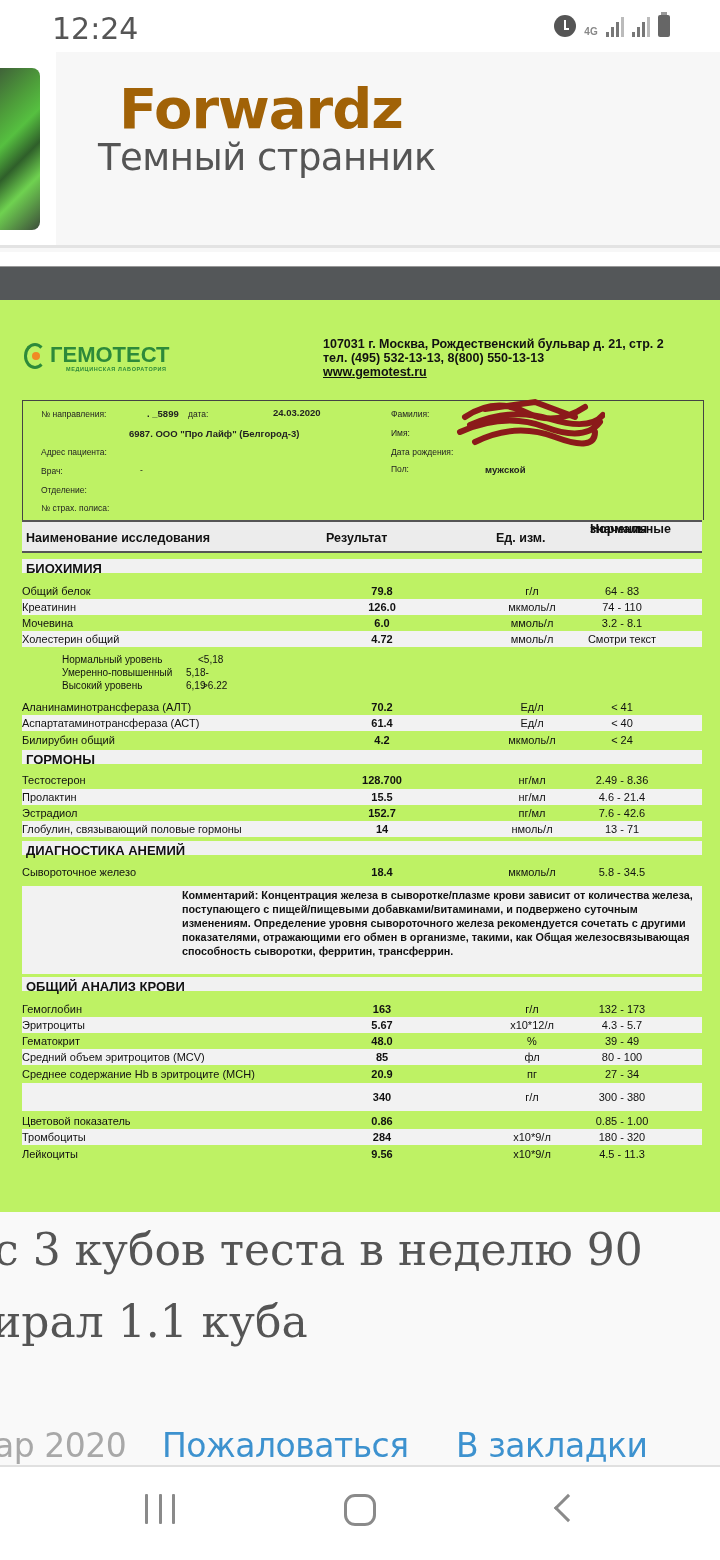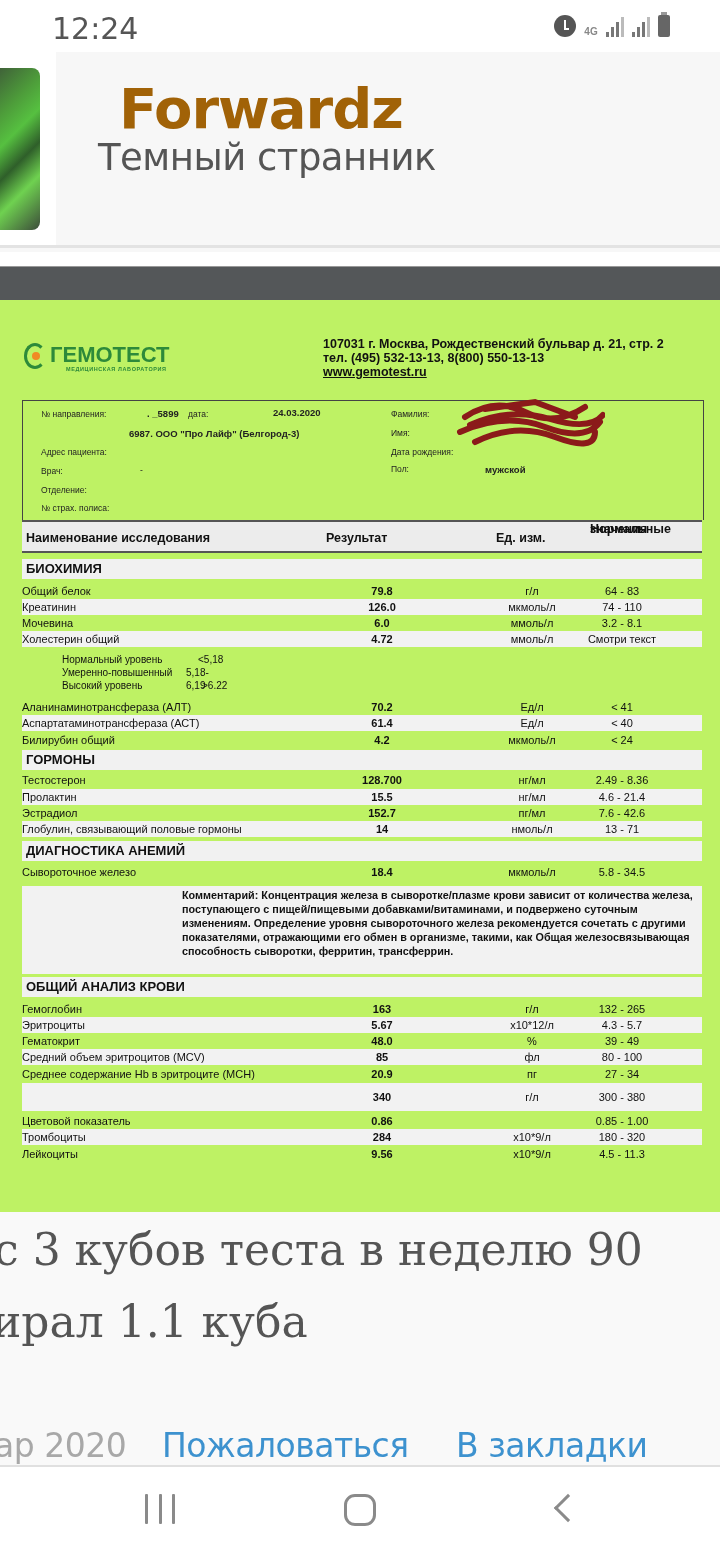--- a/index.html
+++ b/index.html
@@ -40,21 +40,21 @@
     .address .url { text-decoration: underline; }
 
     .patient-box { position: absolute; left: 22px; top: 100px; width: 682px; height: 120px; border: 1.5px solid #444; border-bottom: none; }
     .pf { position: absolute; font-size: 8.5px; color: #222; }
     .pf.bold { font-weight: bold; font-size: 9.5px; }
     .scribble { position: absolute; left: 455px; top: 97px; width: 150px; height: 50px; }
 
     .table-head { position: absolute; left: 22px; top: 220px; width: 680px; height: 33px; background: #ececec; border-top: 2px solid #555; border-bottom: 2px solid #555; font-weight: bold; font-size: 12.5px; }
     .table-head div { position: absolute; }
 
-    .section { position: absolute; left: 22px; width: 680px; height: 20px; background: #f1f1f1; font-weight: bold; font-size: 13px; padding-left: 4px; line-height: 20px; }
+    .section { position: absolute; left: 22px; width: 680px; height: 14px; background: #f1f1f1; font-weight: bold; font-size: 13px; padding-left: 4px; line-height: 20px; }
     .row { position: absolute; left: 22px; width: 680px; height: 16px; font-size: 11px; line-height: 16px; }
     .row.alt { background: #f2f2f2; }
     .row .n { position: absolute; left: 0; }
     .row .v { position: absolute; left: 320px; width: 80px; text-align: center; font-weight: bold; }
     .row .u { position: absolute; left: 470px; width: 80px; text-align: center; }
     .row .r { position: absolute; left: 560px; width: 80px; text-align: center; }
     .note { position: absolute; left: 62px; font-size: 10px; line-height: 13px; }
     .note span.val { position: absolute; left: 136px; }
     .comment { position: absolute; left: 22px; top: 586px; width: 680px; height: 88px; background: #f2f2f2; }
     .comment p { position: absolute; left: 160px; top: 2px; width: 520px; font-size: 10.8px; font-weight: bold; line-height: 14px; }
@@ -243,21 +243,21 @@
   </div>
   <div class="comment">
     <p>Комментарий: Концентрация железа в сыворотке/плазме крови зависит от количества железа, поступающего с пищей/пищевыми добавками/витаминами, и подвержено суточным изменениям. Определение уровня сывороточного железа рекомендуется сочетать с другими показателями, отражающими его обмен в организме, такими, как Общая железосвязывающая способность сыворотки, ферритин, трансферрин.</p>
   </div>
 
   <div class="section" style="top:677px">ОБЩИЙ АНАЛИЗ КРОВИ</div>
   <div class="row" style="top:701px">
     <span class="n">Гемоглобин</span>
     <span class="v">163</span>
     <span class="u">г/л</span>
-    <span class="r">132 - 265</span>
+    <span class="r">132 - 173</span>
   </div>
   <div class="row alt" style="top:717px">
     <span class="n">Эритроциты</span>
     <span class="v">5.67</span>
     <span class="u">x10*12/л</span>
     <span class="r">4.3 - 5.7</span>
   </div>
   <div class="row" style="top:733px">
     <span class="n">Гематокрит</span>
     <span class="v">48.0</span>

